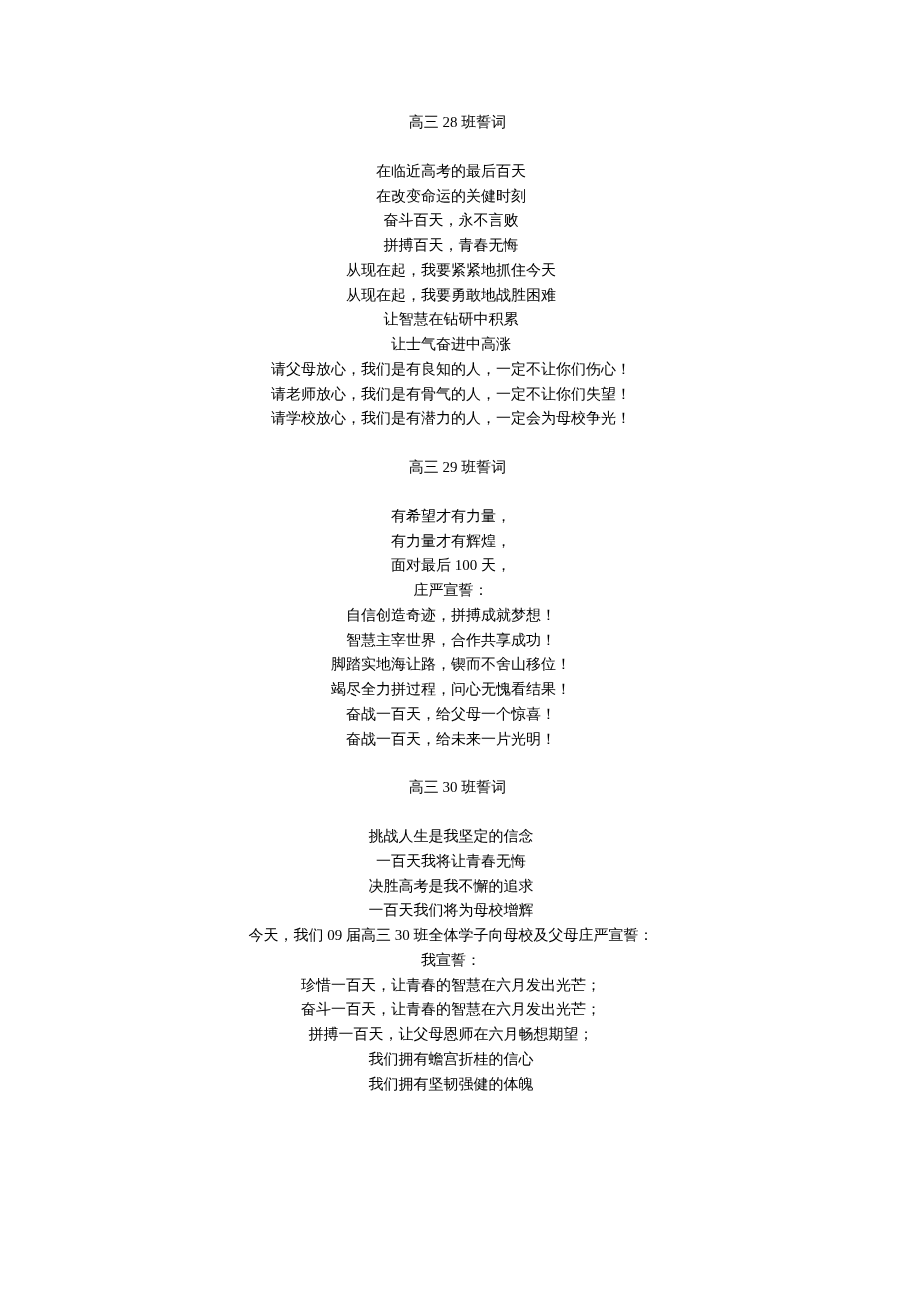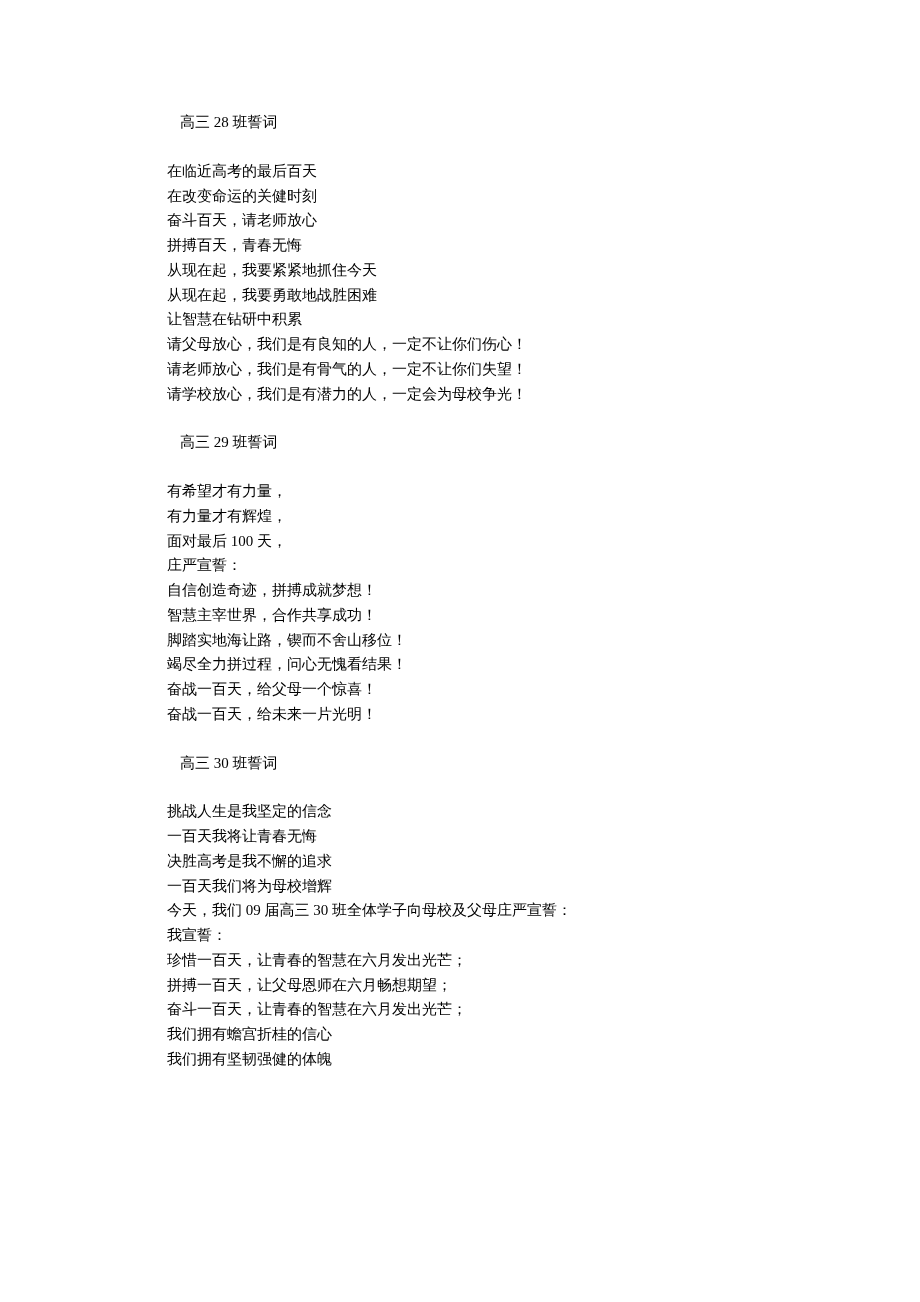--- a/index.html
+++ b/index.html
@@ -8,20 +8,21 @@
     background: #ffffff;
     font-family: "SimSun", "宋体", serif;
     font-size: 15px;
     color: #000000;
     line-height: 1.65;
     width: 920px;
   }
   .page {
     padding: 110px 0 50px 135px;
     width: 600px;
+    text-align: center;
   }
   .title {
     padding-left: 45px;
     margin-bottom: 24px;
   }
   .section {
     margin-bottom: 24px;
     margin-left: 32px;
   }
   .line {
@@ -32,25 +33,26 @@
 <body>
 
 <div class="page">
 
   <div class="title">
     <span class="line">高三 28 班誓词</span>
   </div>
   <div class="section">
     <div class="line">在临近高考的最后百天</div>
     <div class="line">在改变命运的关健时刻</div>
-    <div class="line">奋斗百天，请老师放心</div>
+    <div class="line">奋斗百天，永不言败</div>
     <div class="line">拼搏百天，青春无悔</div>
     <div class="line">从现在起，我要紧紧地抓住今天</div>
     <div class="line">从现在起，我要勇敢地战胜困难</div>
     <div class="line">让智慧在钻研中积累</div>
+    <div class="line">让士气奋进中高涨</div>
     <div class="line">请父母放心，我们是有良知的人，一定不让你们伤心！</div>
     <div class="line">请老师放心，我们是有骨气的人，一定不让你们失望！</div>
     <div class="line">请学校放心，我们是有潜力的人，一定会为母校争光！</div>
   </div>
 
   <div class="title">
     <span class="line">高三 29 班誓词</span>
   </div>
   <div class="section">
     <div class="line">有希望才有力量，</div>
@@ -69,19 +71,19 @@
     <span class="line">高三 30 班誓词</span>
   </div>
   <div class="section">
     <div class="line">挑战人生是我坚定的信念</div>
     <div class="line">一百天我将让青春无悔</div>
     <div class="line">决胜高考是我不懈的追求</div>
     <div class="line">一百天我们将为母校增辉</div>
     <div class="line">今天，我们 09 届高三 30 班全体学子向母校及父母庄严宣誓：</div>
     <div class="line">我宣誓：</div>
     <div class="line">珍惜一百天，让青春的智慧在六月发出光芒；</div>
+    <div class="line">奋斗一百天，让青春的智慧在六月发出光芒；</div>
     <div class="line">拼搏一百天，让父母恩师在六月畅想期望；</div>
-    <div class="line">奋斗一百天，让青春的智慧在六月发出光芒；</div>
     <div class="line">我们拥有蟾宫折桂的信心</div>
     <div class="line">我们拥有坚韧强健的体魄</div>
   </div>
 
 </div>
 
 </body></html>

